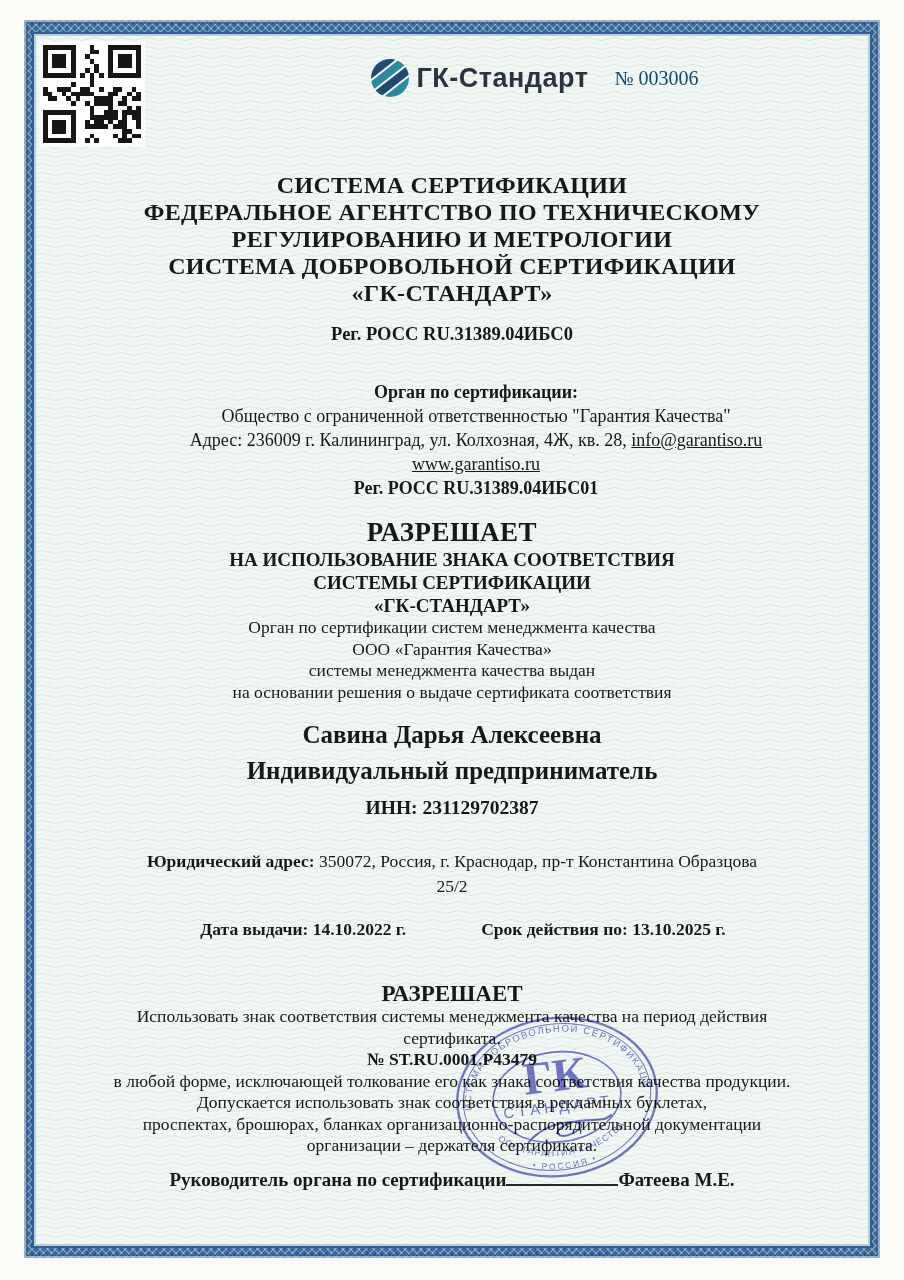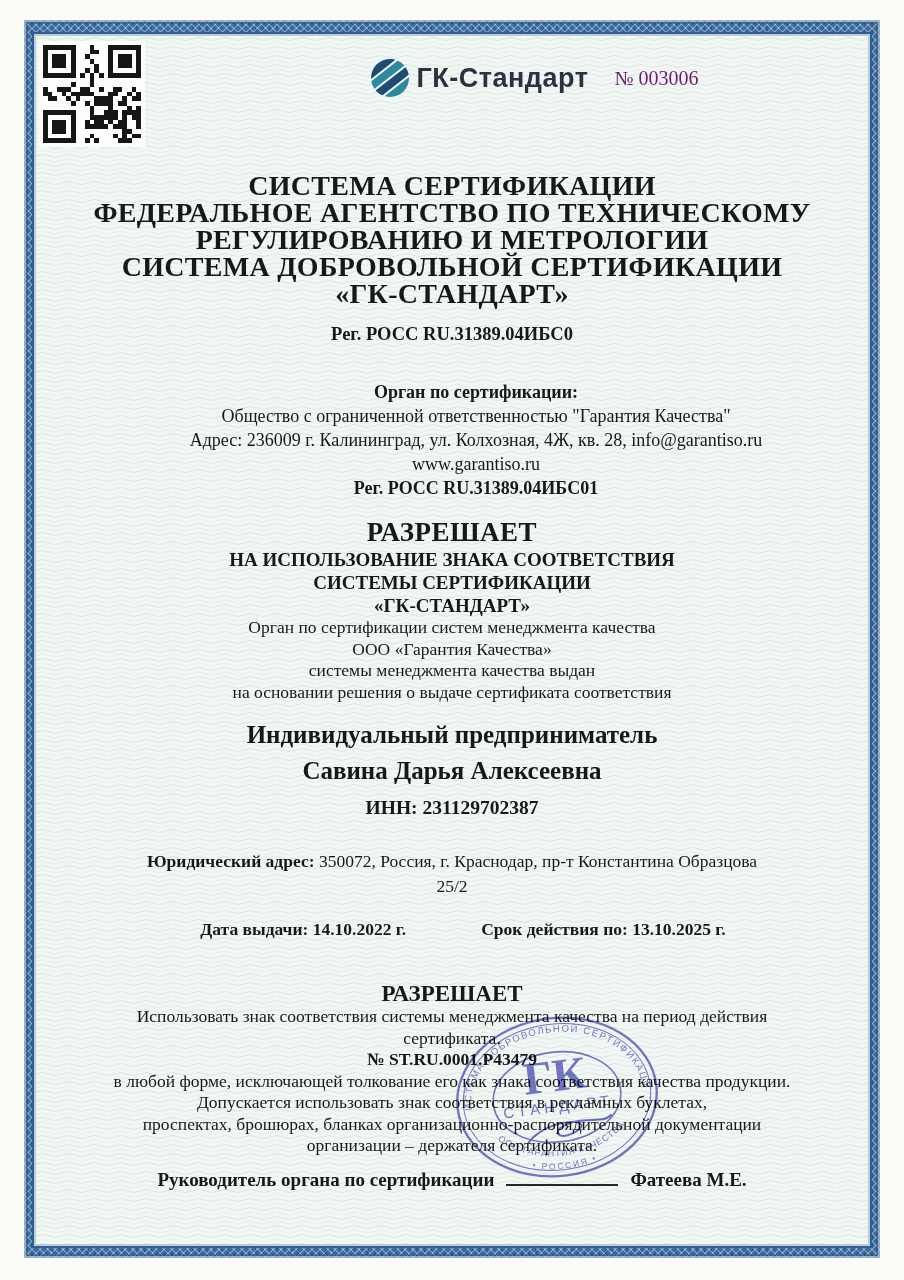--- a/index.html
+++ b/index.html
@@ -42,45 +42,45 @@
   .brand-row {
     position:absolute; left:0; right:0; top:22px;
     display:flex; justify-content:center; align-items:center; gap:26px;
     transform:translateX(82px);
   }
   .logo { display:flex; align-items:center; gap:7px; }
   .logo-text {
     font-family:"Liberation Sans", sans-serif;
     font-weight:bold; font-size:27px; color:#2b3340; letter-spacing:.5px;
   }
-  .doc-number { font-size:20px; color:#701a75; }
+  .doc-number { font-size:20px; color:#0c4a6e; }
 
   
-  .title-block { margin-top:18px; font-weight:bold; font-size:28px; line-height:27px; letter-spacing:.3px; }
+  .title-block { margin-top:18px; font-weight:bold; font-size:24px; line-height:27px; letter-spacing:.3px; }
   .reg1 { margin-top:15px; font-weight:bold; font-size:18.5px; line-height:24px; }
   .org  { margin-top:34px; font-size:18px; line-height:24px;margin-left:48px; }
   .org .heading { font-weight:bold; }
   .org .bold { font-weight:bold; }
-  .u { }
+  .u { text-decoration:underline; }
   .permit-title { margin-top:16px; font-weight:bold; font-size:27px; line-height:32px; letter-spacing:.5px; }
   .permit-sub   { font-weight:bold; font-size:19px; line-height:23px; }
   .permit-body  { font-size:17.5px; line-height:21.5px; }
   .holder { margin-top:14px; font-weight:bold; font-size:25px; line-height:36px; }
   .inn    { margin-top:6px; font-weight:bold; font-size:19.5px; line-height:26px; }
   .jur    { margin-top:28px; font-size:17.5px; line-height:25px; }
   .jur .label { font-weight:bold; }
   .dates {
     margin-top:18px; display:flex; justify-content:center; gap:75px;
     font-weight:bold; font-size:17.5px; line-height:25px; transform:translateX(11px);
   }
   .grants-h { margin-top:40px; font-weight:bold; font-size:23px; line-height:24px; }
   .grants   { font-size:17.5px; line-height:21.5px; }
   .grants .bold { font-weight:bold; }
   .sig-row {
-    margin-top:10px; display:flex; justify-content:center; align-items:baseline; gap:12px;
+    margin-top:10px; display:flex; justify-content:center; align-items:baseline; 
     font-weight:bold; font-size:19px; line-height:26px;
   }
   .sig-line { display:inline-block; width:112px; border-bottom:2px solid #26262b; height:18px; }
 
   
   .stamp {
     position:absolute; left:415px; top:975px; width:212px; height:172px;
     z-index:2; opacity:.82; mix-blend-mode:multiply;
     transform:rotate(-7deg); pointer-events:none;
   }
@@ -365,22 +365,22 @@
         <div>«ГК-СТАНДАРТ»</div>
       </div>
       <div class="permit-body">
         <div>Орган по сертификации систем менеджмента качества</div>
         <div>ООО «Гарантия Качества»</div>
         <div>системы менеджмента качества выдан</div>
         <div>на основании решения о выдаче сертификата соответствия</div>
       </div>
 
       <div class="holder">
+        <div>Савина Дарья Алексеевна</div>
         <div>Индивидуальный предприниматель</div>
-        <div>Савина Дарья Алексеевна</div>
       </div>
       <div class="inn">ИНН: 231129702387</div>
 
       <div class="jur">
         <div>
           <span class="label">Юридический адрес:</span>
           <span>350072, Россия, г. Краснодар, пр-т Константина Образцова</span>
         </div>
         <div>25/2</div>
       </div>

